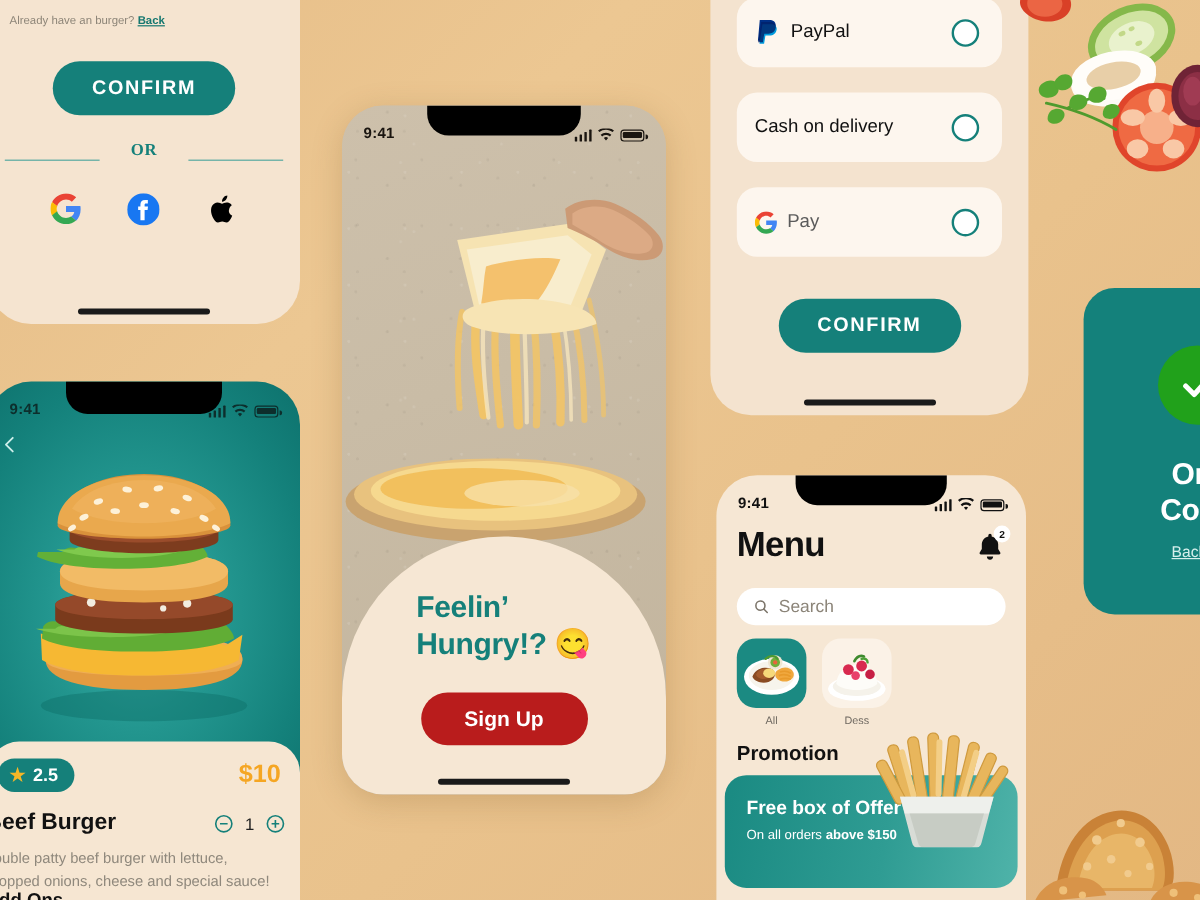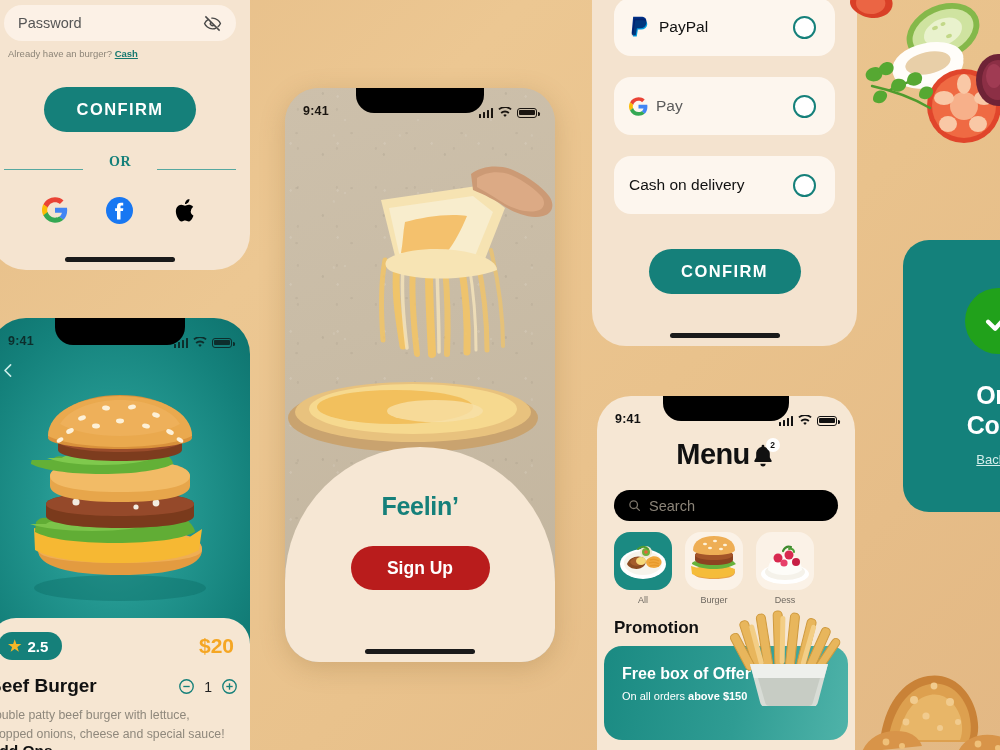--- a/index.html
+++ b/index.html
@@ -164,31 +164,31 @@
   }
 
   
   
   
   #menu-phone {
     left: 597px; top: 396px; width: 258px; height: 400px;
     background: #f6e7d4; border-radius: 34px 34px 0 0;
   }
   #menu-phone .statusbar { color: #111; }
-  .menu-head { position: absolute; left: 17px; right: 17px; top: 42px; display: flex; align-items: center; justify-content: center; }
+  .menu-head { position: absolute; left: 17px; right: 17px; top: 42px; display: flex; align-items: center; justify-content: space-between; }
   .menu-title { font-size: 29px; font-weight: bold; color: #111; letter-spacing: -.6px; }
   .bell-wrap { position: relative; width: 26px; height: 26px; cursor: pointer; }
   .bell-badge {
     position: absolute; right: -4px; top: -4px; width: 14px; height: 14px; border-radius: 50%;
     background: #fff; color: #111; font-size: 8.5px; font-weight: bold;
     display: flex; align-items: center; justify-content: center;
   }
   .search-bar {
     position: absolute; left: 17px; right: 17px; top: 94px; height: 31px;
-    background: #000000; border-radius: 16px; display: flex; align-items: center;
+    background: #ffffff; border-radius: 16px; display: flex; align-items: center;
     gap: 8px; padding: 0 14px; cursor: text;
   }
   .search-bar span { color: #8b8478; font-size: 14.5px; }
   .cats { position: absolute; left: 17px; right: 0; top: 136px; display: flex; gap: 13px; }
   .cat { width: 58px; flex: 0 0 58px; text-align: center; cursor: pointer; }
   .cat .thumb {
     width: 58px; height: 58px; border-radius: 16px; background: #fbf2e7;
     overflow: hidden; position: relative;
   }
   .cat.active .thumb { background: #1b8a82; }
@@ -226,32 +226,23 @@
   }
 
   
   .deco { position: absolute; pointer-events: none; }
 </style>
 </head>
 <body>
 
 <div class="phone" id="login-phone">
   <div id="login-inner">
-    <div class="pw-field">
-      <span>Password</span>
-      <svg class="eye-off" viewBox="0 0 24 24" fill="none" stroke="currentColor" stroke-width="1.8">
-        <path d="M3 3l18 18"></path>
-        <path d="M10.6 5.3A9.8 9.8 0 0112 5.2c5 0 9 4.3 10 6.8-.5 1.2-1.7 3-3.5 4.4"></path>
-        <path d="M6.3 7.2C4.3 8.6 2.7 10.7 2 12c1 2.5 5 6.8 10 6.8 1.6 0 3.1-.4 4.4-1.1"></path>
-        <path d="M9.9 10a3 3 0 004.2 4.2"></path>
-      </svg>
-    </div>
     <div class="acct-line">
       <span>Already have an burger?</span>
-      <a href="#">Cash</a>
+      <a href="#">Back</a>
     </div>
     <button class="btn-confirm">CONFIRM</button>
     <div class="or-row">
       <div class="ln"></div>
       <div class="or">OR</div>
       <div class="ln"></div>
     </div>
     <div class="social-row">
       <div>
         <svg width="26" height="26" viewBox="0 0 48 48">
@@ -345,21 +336,21 @@
       <ellipse cx="62" cy="52" rx="3.6" ry="2.2" transform="rotate(-32 62 52)"></ellipse>
       <ellipse cx="182" cy="52" rx="3.6" ry="2.2" transform="rotate(32 182 52)"></ellipse>
     </g>
   </svg>
 
   <div class="detail-sheet">
     <div class="rating-pill">
       <span class="star">★</span>
       <span>2.5</span>
     </div>
-    <div class="price">$20</div>
+    <div class="price">$10</div>
     <div class="dish-title">Beef Burger</div>
     <div class="stepper">
       <svg class="cir" viewBox="0 0 24 24" fill="none" stroke="currentColor" stroke-width="1.9">
         <circle cx="12" cy="12" r="9.5"></circle>
           <line x1="7.5" y1="12" x2="16.5" y2="12"></line>
       </svg>
       <span class="qty">1</span>
       <svg class="cir" viewBox="0 0 24 24" fill="none" stroke="currentColor" stroke-width="1.9">
         <circle cx="12" cy="12" r="9.5"></circle>
           <line x1="7.5" y1="12" x2="16.5" y2="12"></line>
@@ -421,20 +412,24 @@
       <svg width="14" height="11" viewBox="0 0 16 12" fill="currentColor">
         <path d="M8 11.2l2-2.4a3.1 3.1 0 00-4 0l2 2.4zM8 6.1c1.4 0 2.7.5 3.7 1.4l1.4-1.7A8 8 0 008 3.8a8 8 0 00-5.1 2l1.4 1.7A5.6 5.6 0 018 6.1zM8 .9c2.4 0 4.6.9 6.3 2.3l1.3-1.6A11.4 11.4 0 008-.9 11.4 11.4 0 00.4 1.6l1.3 1.6A9.6 9.6 0 018 .9z"></path>
       </svg>
       <span class="batt"></span>
     </span>
   </div>
 
   <div class="hungry-sheet">
     <div class="hungry-title">
       <div>Feelin’</div>
+      <div>
+        <span>Hungry!?</span>
+        <span>😋</span>
+      </div>
     </div>
     <button class="btn-signup">Sign Up</button>
   </div>
   <div class="home-ind"></div>
 </div>
 
 <div class="phone" id="payment-phone">
   <div class="pay-list">
     <div class="pay-row">
       <span class="pay-label">
@@ -442,33 +437,33 @@
           <path d="M4 2h9.2c4.2 0 6.8 2.1 6.2 6-.6 3.9-3.6 6-7.8 6H8.4L7 22H2.2z" fill="#002F86"></path>
           <path d="M6.6 6h8.2c3.7 0 6.1 1.9 5.6 5.4-.6 3.6-3.3 5.6-7 5.6h-3.9L8.2 25H3.7z" fill="#009CDE"></path>
           <path d="M5.4 4h8.4c3.8 0 6.2 2 5.7 5.6-.6 3.7-3.4 5.8-7.2 5.8H8.4L7 23.6H2.4z" fill="#012169" opacity=".82"></path>
         </svg>
         <span>PayPal</span>
       </span>
       <span class="radio"></span>
     </div>
     <div class="pay-row">
       <span class="pay-label">
+        <span>Cash on delivery</span>
+      </span>
+      <span class="radio"></span>
+    </div>
+    <div class="pay-row">
+      <span class="pay-label">
         <svg width="19" height="19" viewBox="0 0 48 48">
           <path fill="#EA4335" d="M24 9.5c3.5 0 6.6 1.2 9 3.6l6.7-6.7C35.6 2.7 30.2.5 24 .5 14.6.5 6.5 5.9 2.6 13.8l7.8 6.1C12.3 14 17.6 9.5 24 9.5z"></path>
           <path fill="#4285F4" d="M46.5 24.5c0-1.6-.1-3.2-.4-4.7H24v9.3h12.7c-.6 3-2.3 5.5-4.8 7.2l7.6 5.9c4.4-4.1 7-10.1 7-17.7z"></path>
           <path fill="#FBBC05" d="M10.4 28.4c-.5-1.5-.8-3-.8-4.4s.3-3 .8-4.4l-7.8-6.1C1 16.7 0 20.2 0 24s1 7.3 2.6 10.5l7.8-6.1z"></path>
           <path fill="#34A853" d="M24 47.5c6.2 0 11.5-2 15.4-5.6l-7.6-5.9c-2.1 1.4-4.8 2.2-7.8 2.2-6.4 0-11.7-4.5-13.6-10.4l-7.8 6.1C6.5 42.1 14.6 47.5 24 47.5z"></path>
         </svg>
         <span style="color:#5b5b5b">Pay</span>
-      </span>
-      <span class="radio"></span>
-    </div>
-    <div class="pay-row">
-      <span class="pay-label">
-        <span>Cash on delivery</span>
       </span>
       <span class="radio"></span>
     </div>
   </div>
   <button class="pay-confirm">CONFIRM</button>
   <div class="home-ind"></div>
 </div>
 
 <div class="phone" id="menu-phone">
   <div class="notch" style="width:126px;height:25px"></div>
@@ -526,40 +521,20 @@
           <circle cx="32" cy="20" r="4" fill="#6fae3a"></circle>
           <circle cx="32" cy="20" r="1.8" fill="#e8643c"></circle>
           <path d="M24 17c3-3 8-3 10 0" stroke="#4f9a2f" stroke-width="2" fill="none" stroke-linecap="round"></path>
         </svg>
       </div>
       <div class="lbl">All</div>
     </div>
     <div class="cat">
       <div class="thumb">
         <svg viewBox="0 0 58 58" width="58" height="58">
-          <path d="M8 40c0-4 6-6 21-6s21 2 21 6c0 5-9 7-21 7S8 45 8 40z" fill="#e7a24a"></path>
-          <path d="M6 34l7 2 6-2 6 3 6-3 6 3 6-2 7 2-1 5c-5 3-12 4-21 4s-17-2-21-4z" fill="#f5bc3a"></path>
-          <path d="M7 31c3-4 6 0 9-2 3 3 6-2 9 1 3-3 6 1 9-1 3 3 7-1 10 1 3-3 5 0 7 2-5 3-14 5-22 5s-18-2-22-5z" fill="#67b23b"></path>
-          <path d="M10 23c0-3 9-5 19-5s19 2 19 5v5c0 3-9 5-19 5s-19-2-19-5z" fill="#8c4321"></path>
-          <path d="M10 23c0-3 9-5 19-5s19 2 19 5-9 5-19 5-19-2-19-5z" fill="#a45529"></path>
-          <path d="M8 18C8 9 17 4 29 4s21 5 21 14c0 3-10 5-21 5S8 21 8 18z" fill="#eeae55"></path>
-          <g fill="#fdf2da">
-            <ellipse cx="20" cy="12" rx="2" ry="1.2"></ellipse>
-              <ellipse cx="30" cy="9" rx="2" ry="1.2"></ellipse>
-            <ellipse cx="40" cy="13" rx="2" ry="1.2"></ellipse>
-              <ellipse cx="25" cy="16" rx="2" ry="1.2"></ellipse>
-            <ellipse cx="36" cy="17" rx="2" ry="1.2"></ellipse>
-          </g>
-        </svg>
-      </div>
-      <div class="lbl">Burger</div>
-    </div>
-    <div class="cat">
-      <div class="thumb">
-        <svg viewBox="0 0 58 58" width="58" height="58">
           <ellipse cx="29" cy="42" rx="24" ry="10" fill="#fff"></ellipse>
           <ellipse cx="29" cy="40" rx="20" ry="8" fill="#f5f2ea"></ellipse>
           <path d="M12 38c0-9 8-16 17-16s17 7 17 16c-5 4-11 5-17 5s-13-1-17-5z" fill="#fdfcf8"></path>
           <circle cx="22" cy="26" r="4.5" fill="#d8294f"></circle>
             <circle cx="33" cy="23" r="4.5" fill="#d8294f"></circle>
           <circle cx="40" cy="30" r="4" fill="#c71f45"></circle>
             <circle cx="28" cy="31" r="3.6" fill="#e8406a"></circle>
           <path d="M27 19c2-4 5-5 8-4" stroke="#3e8a2e" stroke-width="2.2" fill="none" stroke-linecap="round"></path>
           <path d="M33 17c3-1 5 1 5 3" stroke="#4c9e36" stroke-width="2" fill="none" stroke-linecap="round"></path>
         </svg>

